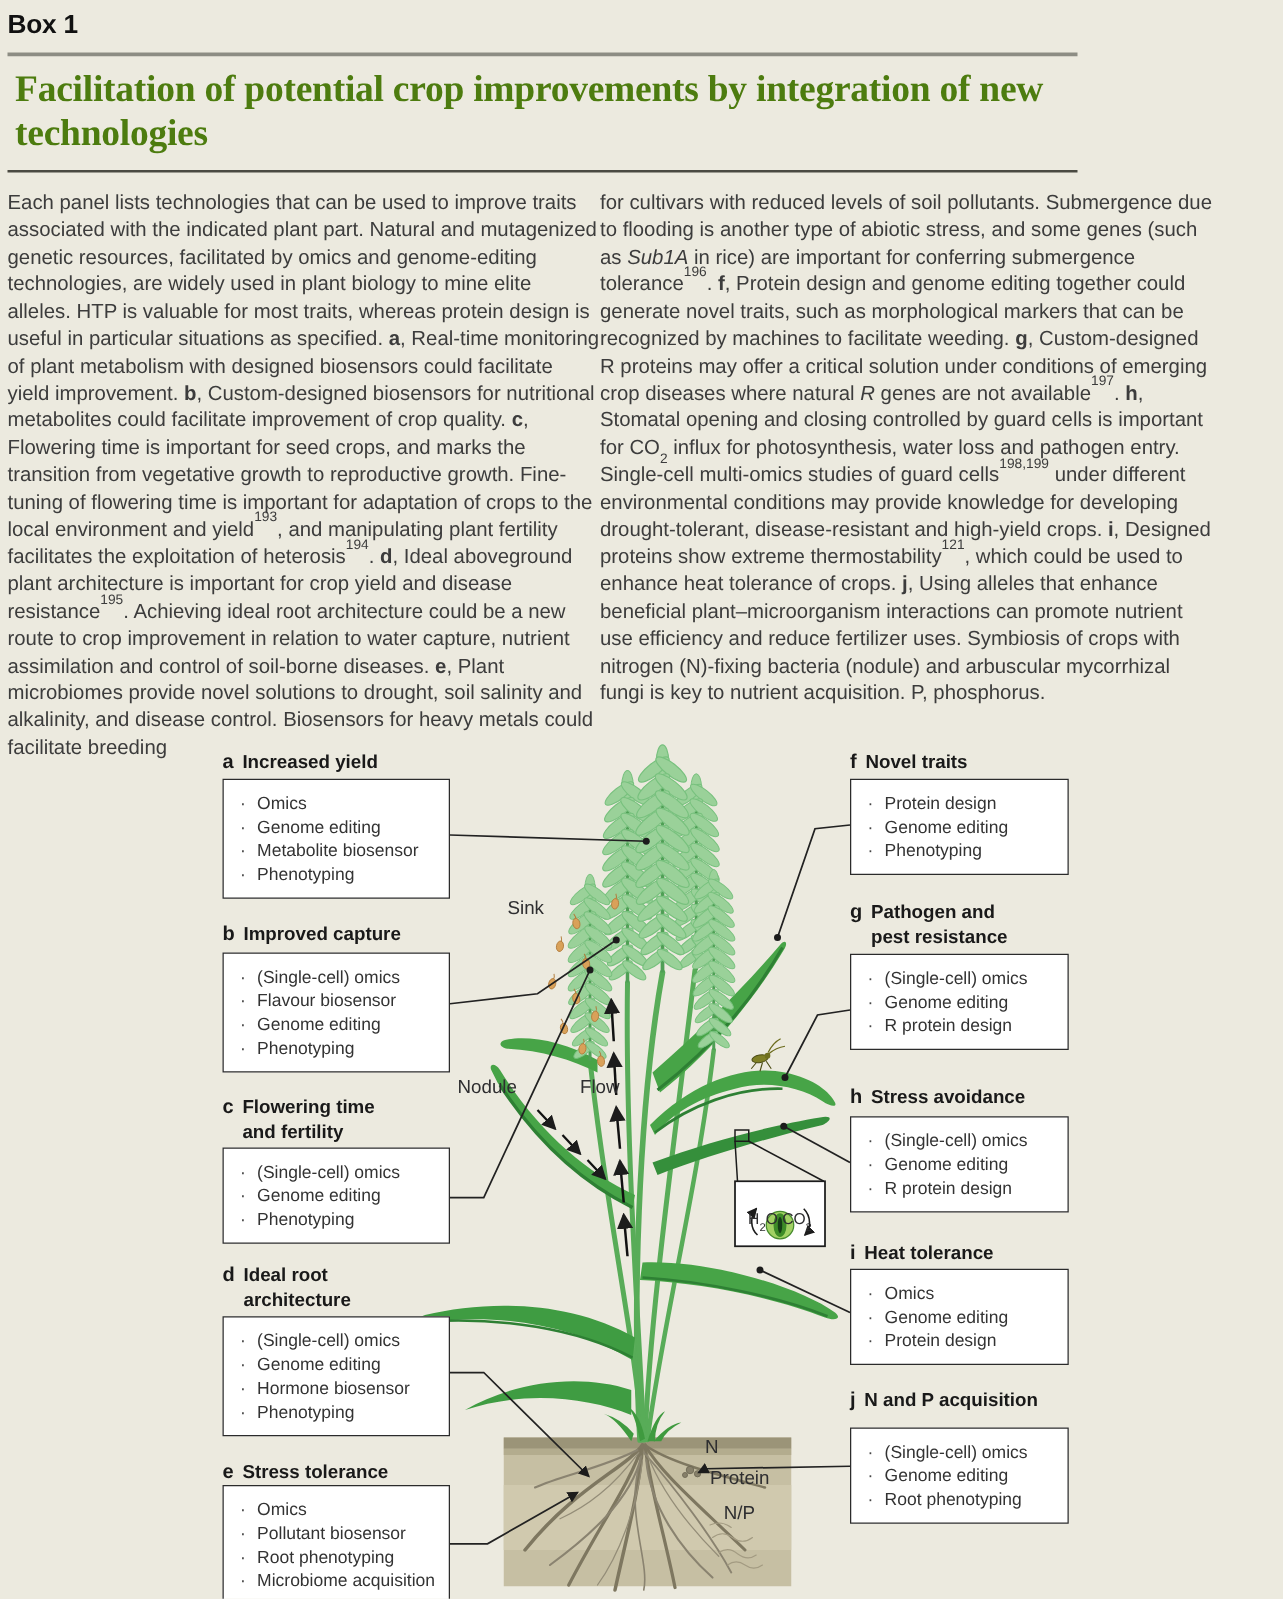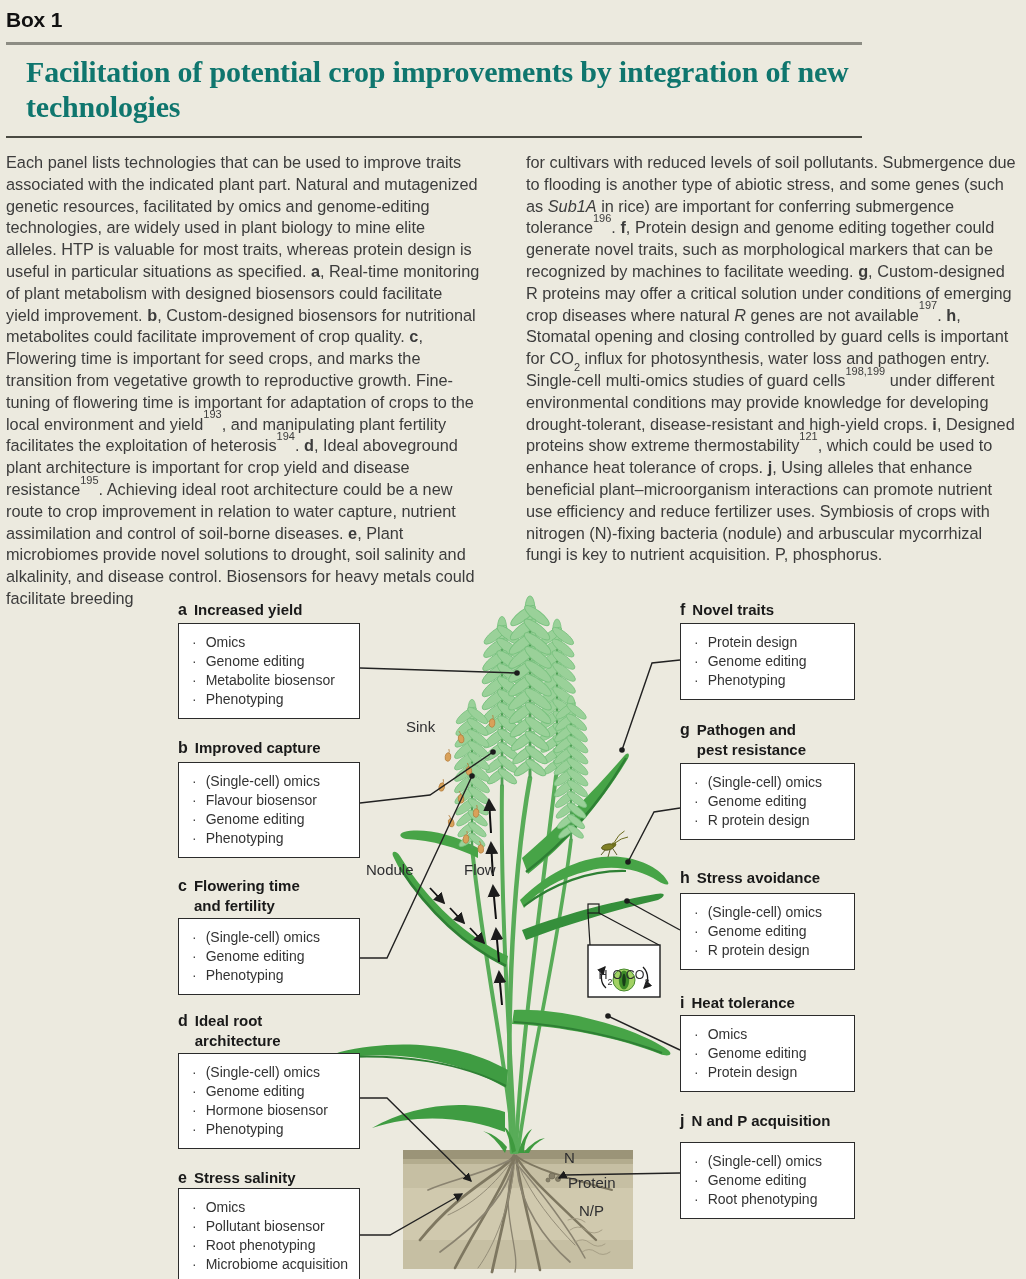--- a/index.html
+++ b/index.html
@@ -10,26 +10,26 @@
     color:#3c3c3c;
     position:relative;
     overflow:hidden;
   }
   .page{position:relative;width:868px;height:1279px;}
   .header{padding:8px 6px 0 6px;}
   .box-label{font-size:21px;font-weight:700;color:#111;letter-spacing:-0.2px;}
   .rule1{border:none;border-top:3px solid #8d8d84;margin:10px 0 0 0;}
   .title{
     font-family:"Liberation Serif", serif;
-    font-size:30px;line-height:35px;font-weight:700;color:#0f766e;
-    margin:9px 6px 0 20px;max-width:975px;letter-spacing:-0.2px;
+    font-size:30px;line-height:35px;font-weight:700;color:#4d7c0f;
+    margin:9px 6px 0 6px;max-width:975px;letter-spacing:-0.2px;
   }
   .rule2{border:none;border-top:2px solid #4a4a42;margin:12px 0 0 0;}
   .body-cols{
-    display:flex;gap:46px;padding:14px 10px 0 6px;
+    display:flex;padding:14px 10px 0 6px;
     font-size:16.3px;line-height:21.8px;color:#3c3c3c;
   }
   .col-left{width:474px;flex:0 0 474px;}
   .col-right{width:490px;flex:0 0 490px;}
   .body-cols sup{font-size:11px;line-height:0;position:relative;top:-5px;}
   .body-cols sub{font-size:11px;line-height:0;position:relative;top:3px;}
 
   .figure{position:absolute;left:0;top:590px;width:1026px;height:689px;}
   .figure svg{position:absolute;left:0;top:0;}
 
@@ -293,21 +293,21 @@
     </div>
     <div class="pbox wL" style="left:178px;top:463px">
         <div class="pb-item">(Single-cell) omics</div>
         <div class="pb-item">Genome editing</div>
         <div class="pb-item">Hormone biosensor</div>
         <div class="pb-item">Phenotyping</div>
       </div>
 
     <div class="phead" style="left:178px;top:578px">
       <span class="pl">e</span>
-      <span class="pt" style="width:150px">Stress salinity</span>
+      <span class="pt" style="width:150px">Stress tolerance</span>
     </div>
     <div class="pbox wL" style="left:178px;top:598px">
         <div class="pb-item">Omics</div>
         <div class="pb-item">Pollutant biosensor</div>
         <div class="pb-item">Root phenotyping</div>
         <div class="pb-item">Microbiome acquisition</div>
       </div>
 
     <div class="phead" style="left:680px;top:10px">
       <span class="pl">f</span>

